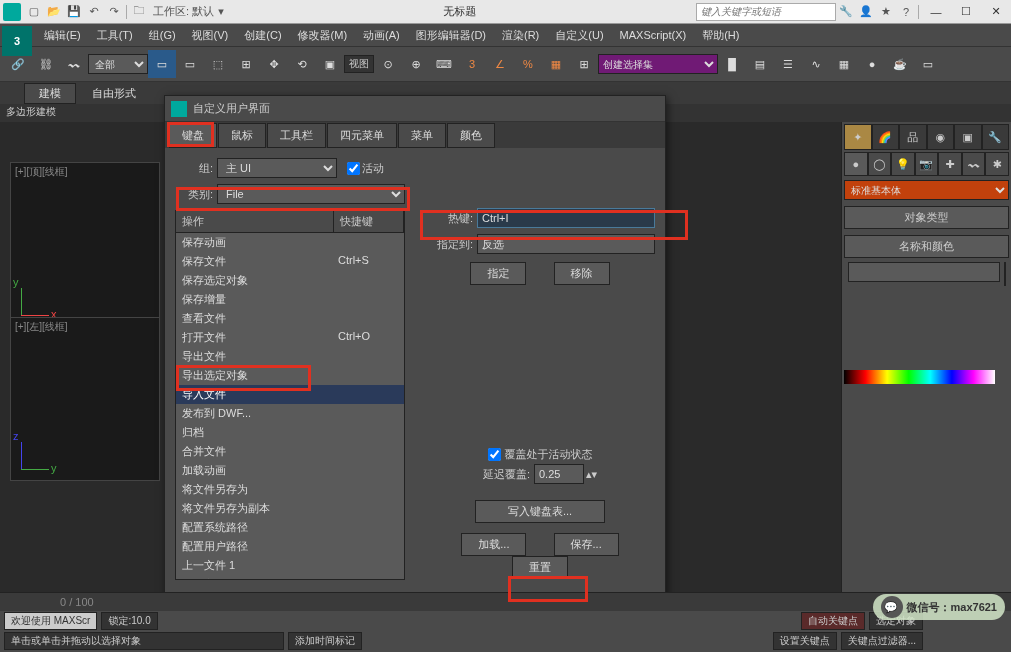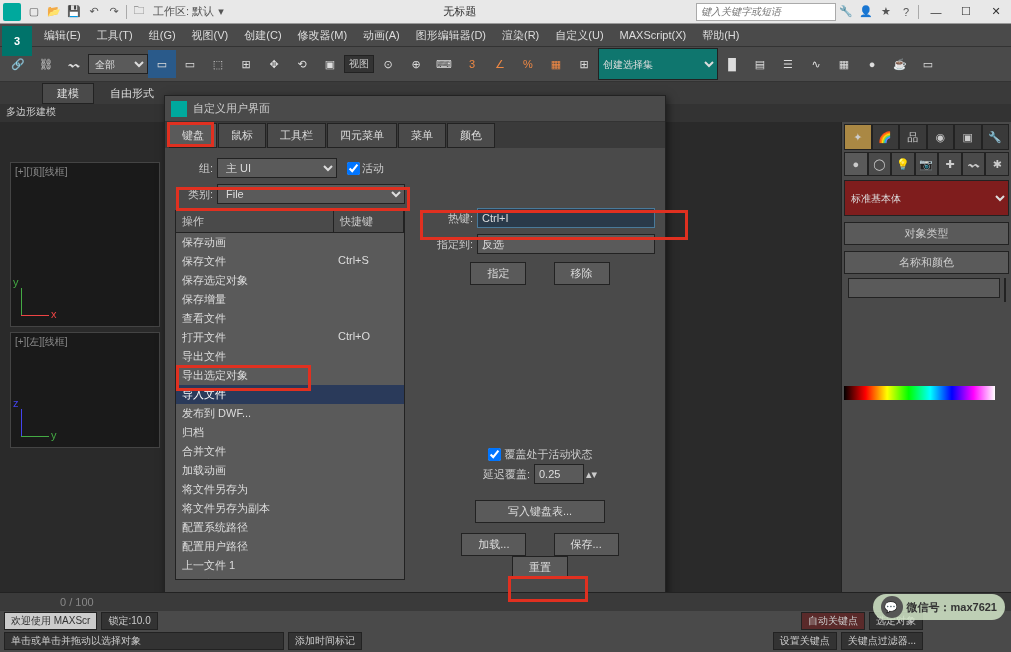--- a/index.html
+++ b/index.html
@@ -11,37 +11,37 @@
 .tb-center{flex:1;text-align:center;color:#333}
 .tb-search{width:140px;height:18px;background:#fff;border:1px solid #aaa;font-style:italic;color:#999;padding:0 4px;font-size:10px}
 .win-ctrl{width:30px;height:24px;display:flex;align-items:center;justify-content:center;color:#333}
 .win-close{color:#333}
 .menubar{height:22px;background:#4a4a4a;display:flex;align-items:center;padding:0 36px}
 .menu-item{padding:0 8px;line-height:22px;color:#ddd;cursor:pointer}
 .toolbar1{height:36px;background:#4a4a4a;display:flex;align-items:center;padding:0 4px;border-top:1px solid #333;border-bottom:1px solid #333}
 .tool-ic{width:28px;height:28px;display:flex;align-items:center;justify-content:center;color:#ddd;cursor:pointer;position:relative}
 .sel-all{width:60px;height:20px;background:#5a5a5a;border:1px solid #222;color:#ddd;font-size:10px;padding:0 2px}
 .vp-label{background:#333;border:1px solid #222;padding:1px 4px;color:#ccc;font-size:10px}
-.sel-combo{width:120px;height:32px;background:#0f766e;border:1px solid #222;color:#ddd;font-size:10px}
+.sel-combo{width:120px;height:20px;background:#701a75;border:1px solid #222;color:#ddd;font-size:10px}
 .main-area{display:flex;height:calc(100% - 150px)}
-.ribbon-tabs{height:22px;background:#3a3a3a;display:flex;align-items:center;padding-left:42px}
+.ribbon-tabs{height:22px;background:#3a3a3a;display:flex;align-items:center;padding-left:24px}
 .rib-tab{padding:2px 14px;background:#4a4a4a;border:1px solid #222;color:#ddd;margin-right:2px;cursor:pointer}
 .rib-sub{height:18px;background:#333;color:#ccc;padding:1px 6px;font-size:10px}
 .viewport-area{flex:1;background:#2a2a2a;position:relative}
 .vp-quad{position:absolute;background:#1a1a1a;border:1px solid #444}
 .vp-q1{left:10px;top:40px;width:150px;height:165px}
-.vp-q2{left:10px;top:210px;width:150px;height:116px}
+.vp-q2{left:10px;top:195px;width:150px;height:164px}
 .vp-lab{position:absolute;left:4px;top:2px;color:#888;font-size:10px}
 .axis{position:absolute;left:10px;bottom:10px}
 .cmd-panel{width:170px;background:#4a4a4a;border-left:1px solid #222;padding:2px}
 .cmd-tabs{display:flex;height:26px;background:#3a3a3a}
 .cmd-tab{flex:1;display:flex;align-items:center;justify-content:center;border:1px solid #222;cursor:pointer}
 .cmd-sub{display:flex;height:24px;margin-top:2px}
 .cmd-sub div{flex:1;border:1px solid #222;display:flex;align-items:center;justify-content:center;cursor:pointer}
-.cmd-drop{width:100%;height:36px;background:#7f1d1d;border:1px solid #222;color:#ddd;margin-top:4px;font-size:10px;padding:0 2px}
+.cmd-drop{width:100%;height:20px;background:#c2410c;border:1px solid #222;color:#ddd;margin-top:4px;font-size:10px;padding:0 2px}
 .rollout{margin-top:6px}
 .roll-head{background:#5a5a5a;text-align:center;padding:3px;border:1px solid #222;font-size:11px}
 .roll-body{background:#4a4a4a;padding:4px}
 .obj-grid{display:grid;grid-template-columns:1fr 1fr;gap:2px}
 .obj-btn{background:#5a5a5a;border:1px solid #222;text-align:center;padding:3px;font-size:11px;cursor:pointer}
 .chk-row{display:flex;align-items:center;padding:2px}
 .dialog{position:absolute;left:164px;top:95px;width:502px;height:510px;background:#4a4a4a;border:1px solid #222;box-shadow:2px 2px 8px rgba(0,0,0,.5)}
 .dlg-title{height:26px;background:#4a4a4a;display:flex;align-items:center;padding:0 6px;border-bottom:1px solid #333}
 .dlg-title-ic{width:16px;height:16px;background:#00a99d;margin-right:6px}
 .dlg-tabs{height:26px;display:flex;align-items:flex-end;padding:0 4px;background:#3a3a3a}

